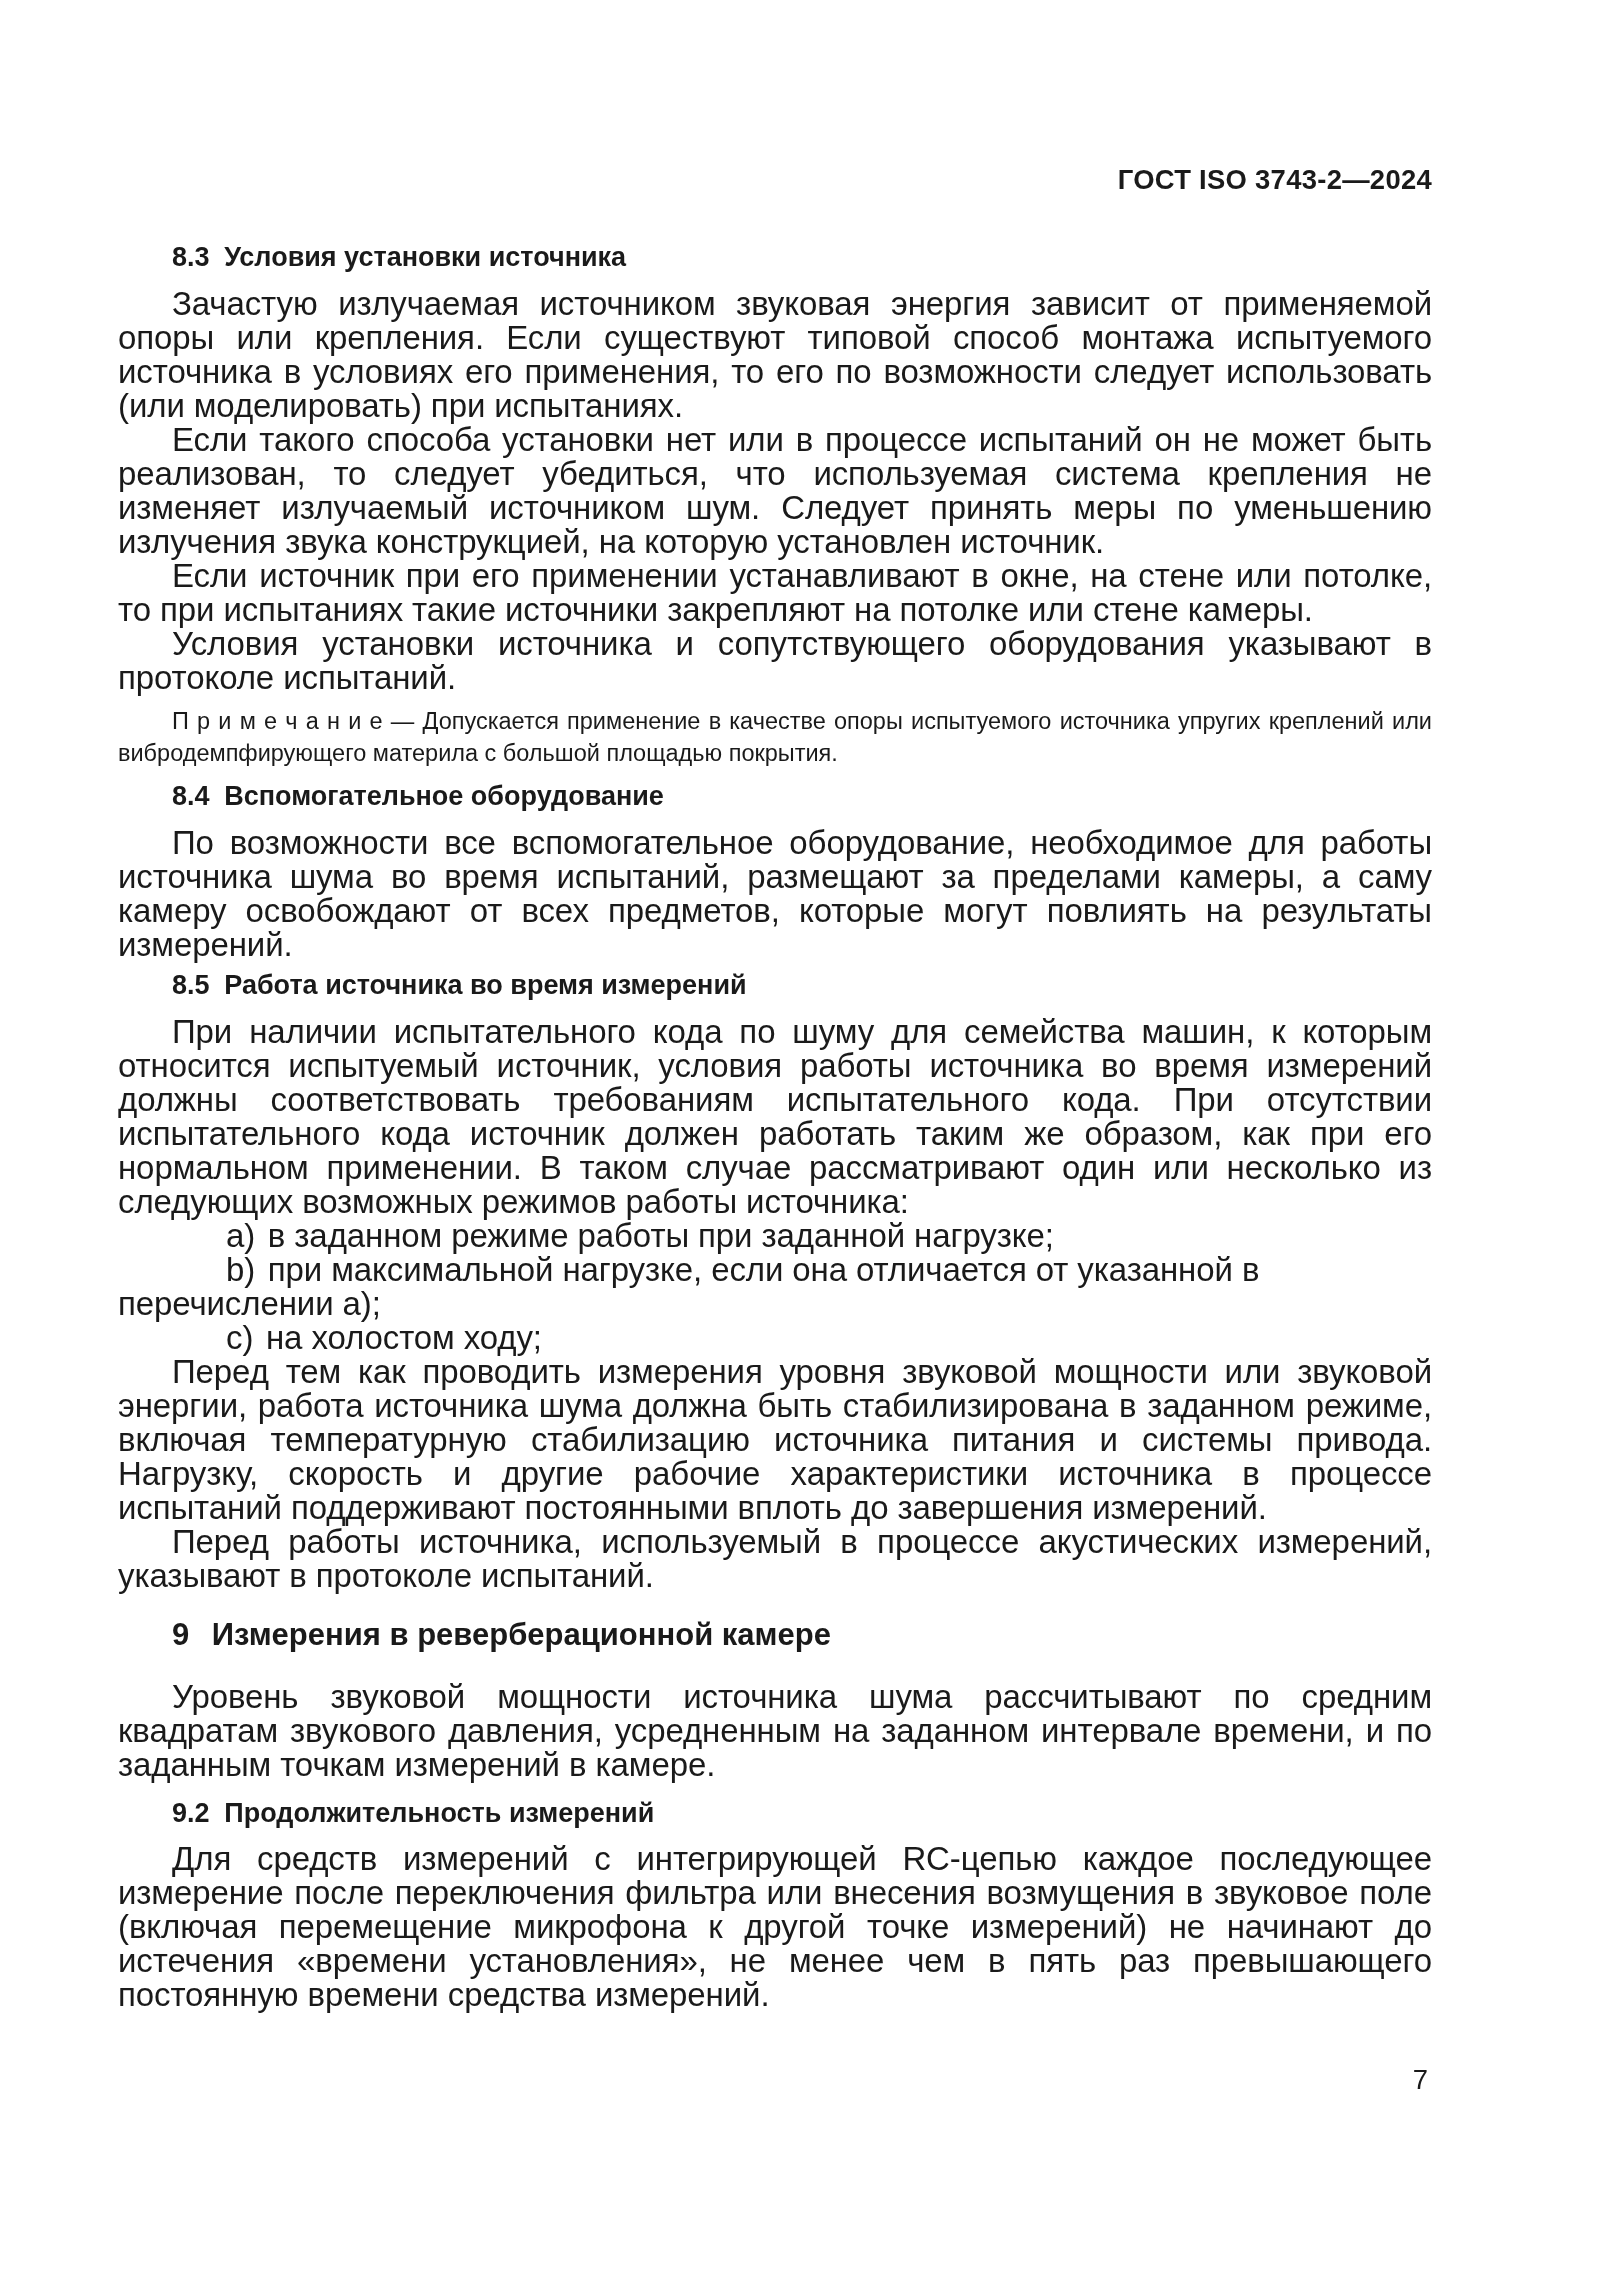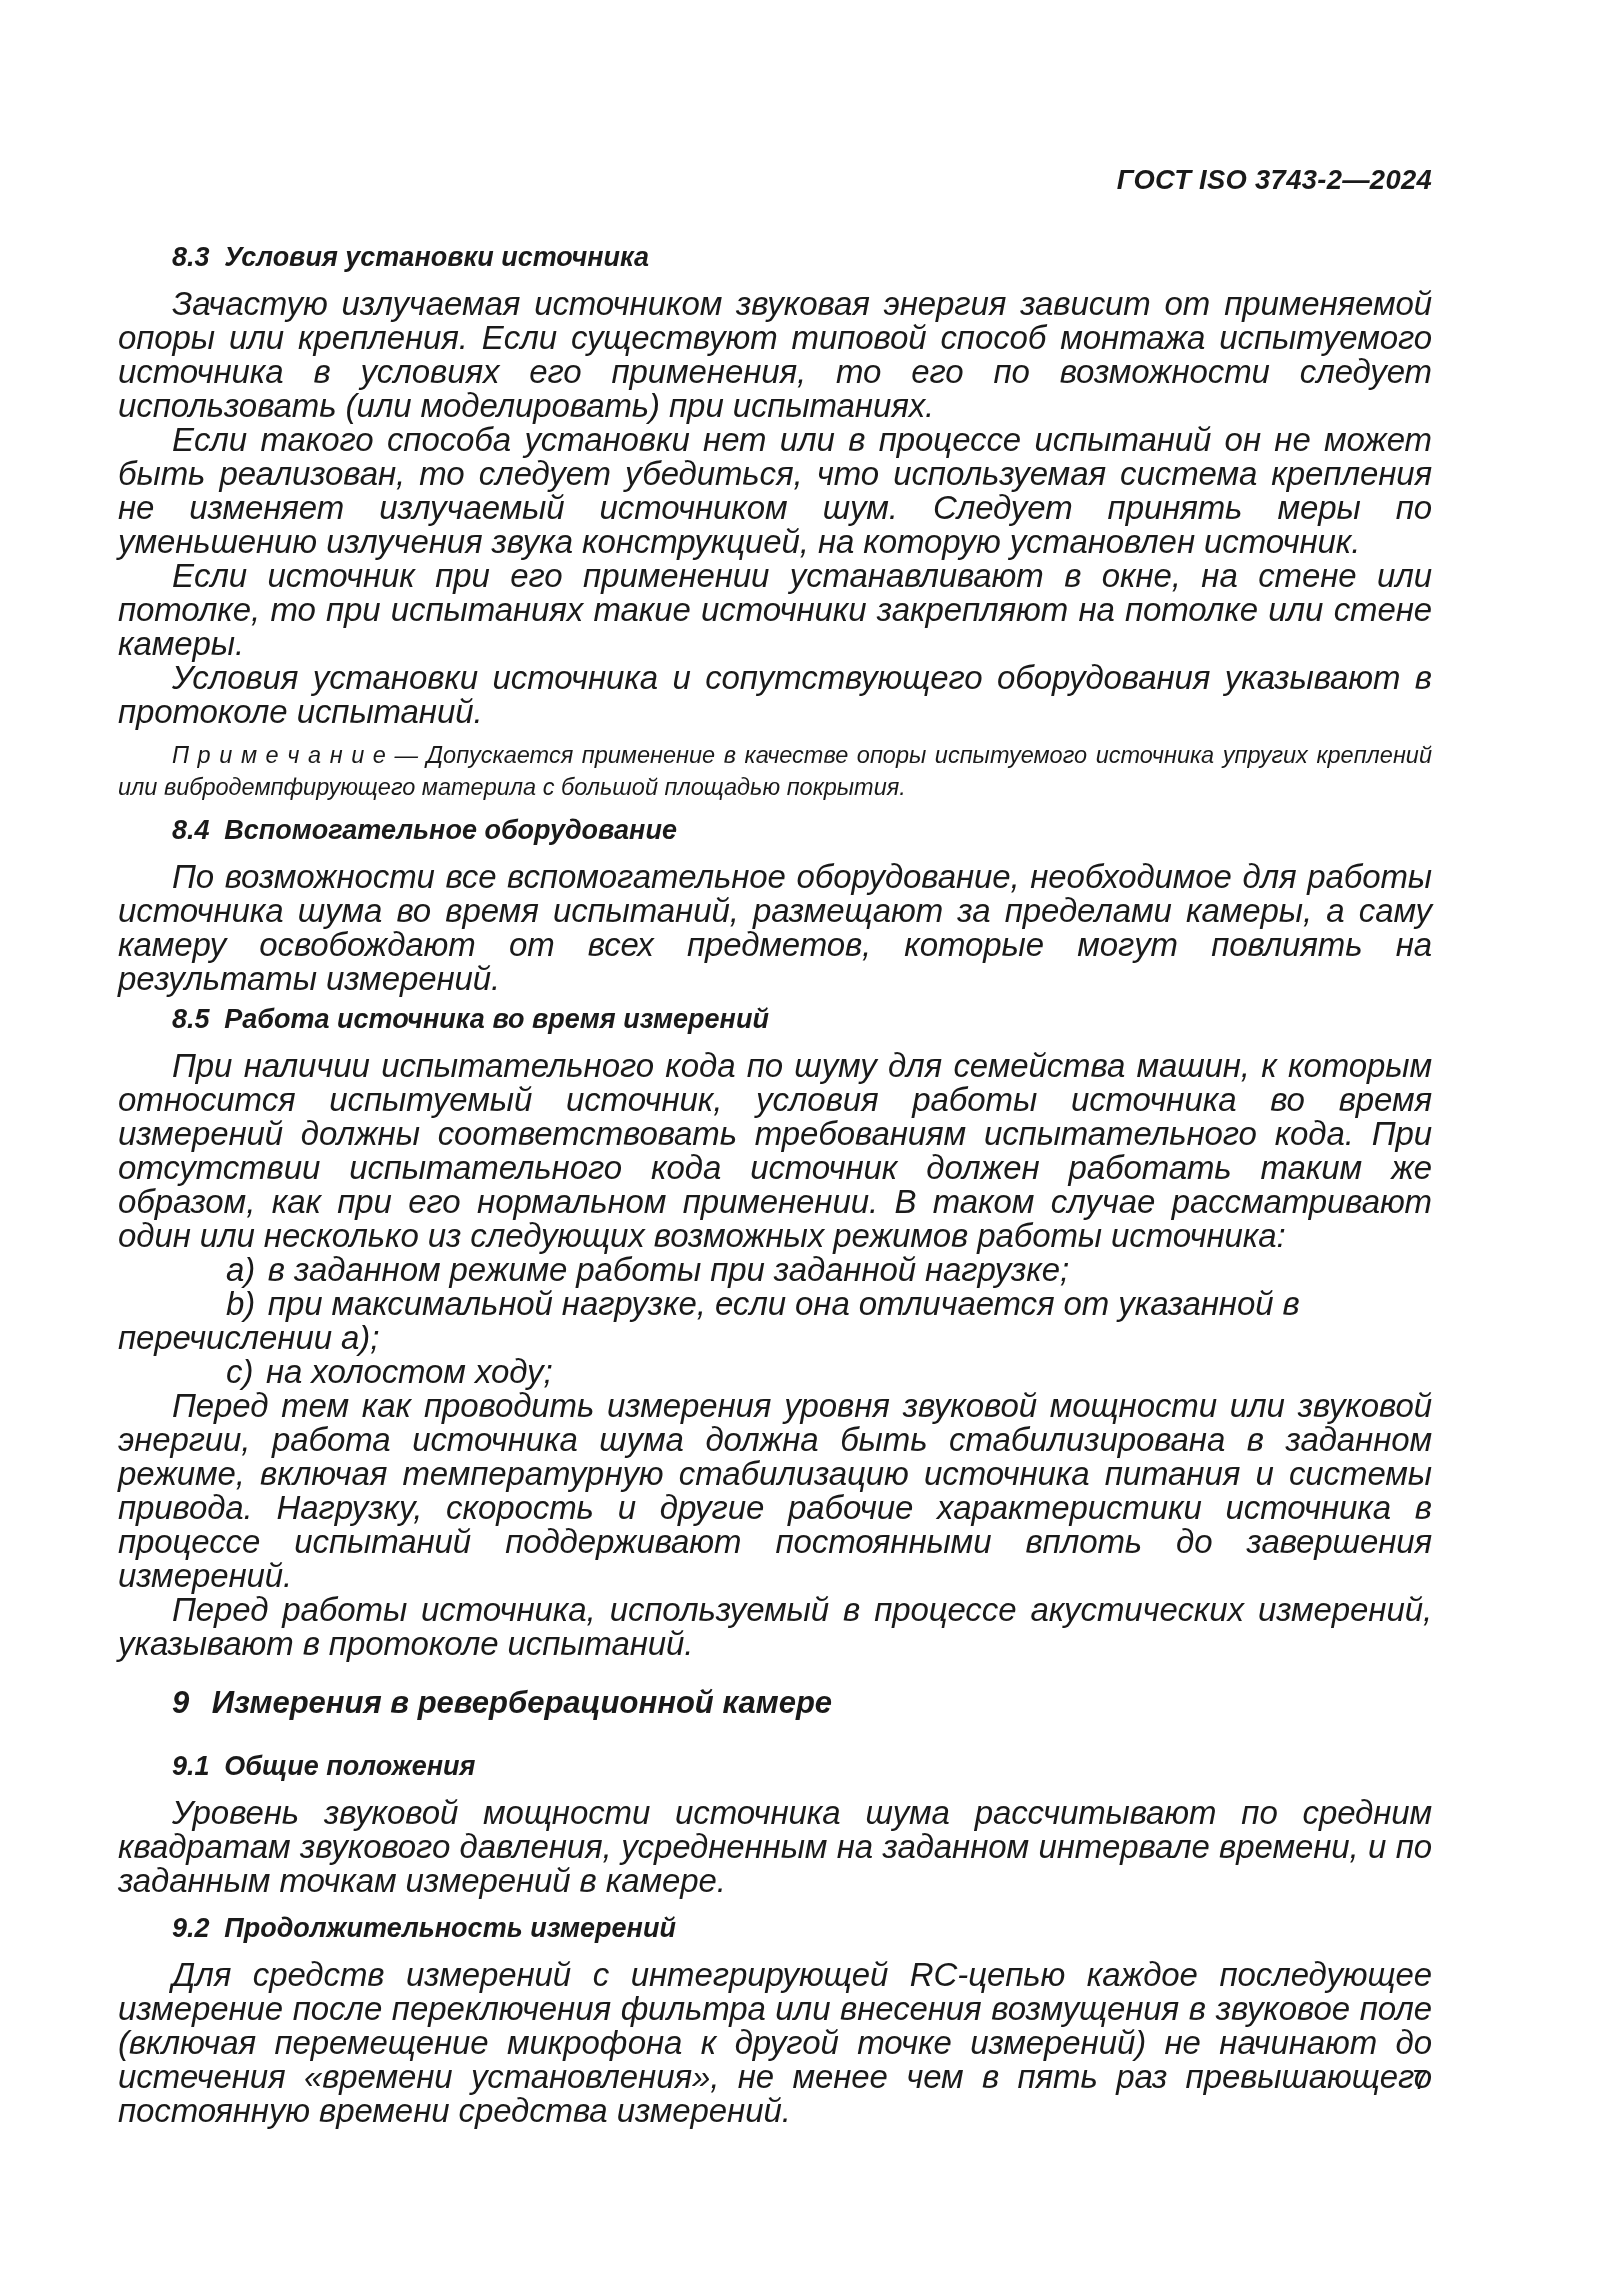--- a/index.html
+++ b/index.html
@@ -8,21 +8,20 @@
     background: #ffffff;
     font-family: "Liberation Sans", sans-serif;
     color: #1a1a1a;
     position: relative;
     -webkit-font-smoothing: antialiased;
   }
   .content {
     position: absolute;
     left: 118px; top: 162px;
     width: 1314px;
-    font-style: italic;
   }
   .running-header {
     text-align: right;
     font-weight: 700;
     font-size: 27.4px;
     line-height: 35px;
     letter-spacing: 0.3px;
   }
   .h {
     font-weight: 700;
@@ -88,21 +87,20 @@
   <p class="h h-85"><span class="hnum">8.5</span><span>Работа источника во время измерений</span></p>
   <p class="body">При наличии испытательного кода по шуму для семейства машин, к которым относится испытуемый источник, условия работы источника во время измерений должны соответствовать требованиям испытательного кода. При отсутствии испытательного кода источник должен работать таким же образом, как при его нормальном применении. В таком случае рассматривают один или несколько из следующих возможных режимов работы источника:</p>
   <p class="body list-row"><span class="li-marker">a)</span><span>в заданном режиме работы при заданной нагрузке;</span></p>
   <p class="body list-row"><span class="li-marker">b)</span><span>при максимальной нагрузке, если она отличается от указанной в перечислении a);</span></p>
   <p class="body list-row"><span class="li-marker">c)</span><span>на холостом ходу;</span></p>
   <p class="body">Перед тем как проводить измерения уровня звуковой мощности или звуковой энергии, работа источника шума должна быть стабилизирована в заданном режиме, включая температурную стабилизацию источника питания и системы привода. Нагрузку, скорость и другие рабочие характеристики источника в процессе испытаний поддерживают постоянными вплоть до завершения измерений.</p>
   <p class="body">Перед работы источника, используемый в процессе акустических измерений, указывают в протоколе испытаний.</p>
 
   <p class="h h-9"><span class="hnum">9</span><span>Измерения в реверберационной камере</span></p>
 
-  <p class="h h-91"><span class="hnum">9.1</span><span>Общие положения</span></p>
   <p class="body">Уровень звуковой мощности источника шума рассчитывают по средним квадратам звукового давления, усредненным на заданном интервале времени, и по заданным точкам измерений в камере.</p>
 
   <p class="h h-92"><span class="hnum">9.2</span><span>Продолжительность измерений</span></p>
   <p class="body">Для средств измерений с интегрирующей RC-цепью каждое последующее измерение после переключения фильтра или внесения возмущения в звуковое поле (включая перемещение микрофона к другой точке измерений) не начинают до истечения «времени установления», не менее чем в пять раз превышающего постоянную времени средства измерений.</p>
 
 </div>
 
 <div class="page-num">7</div>
 
 

